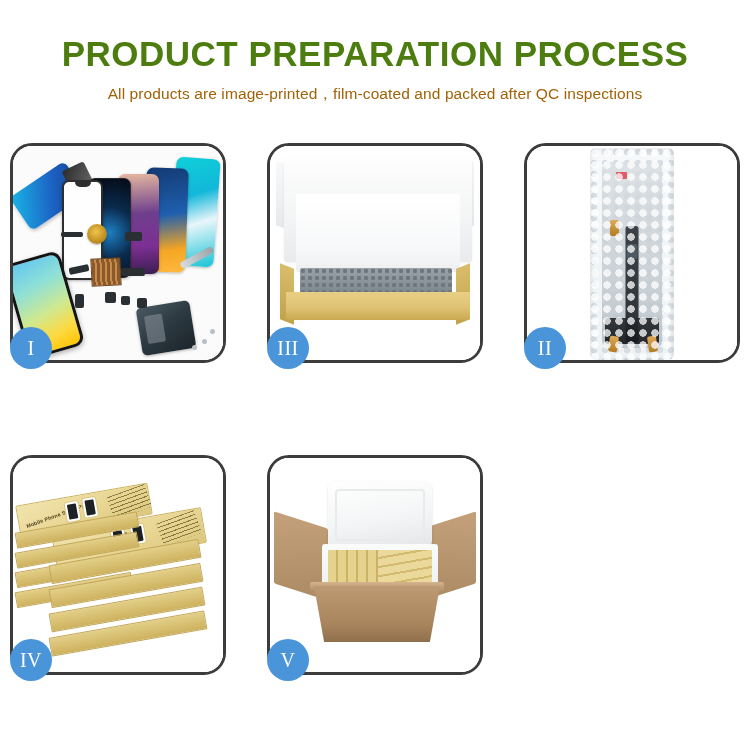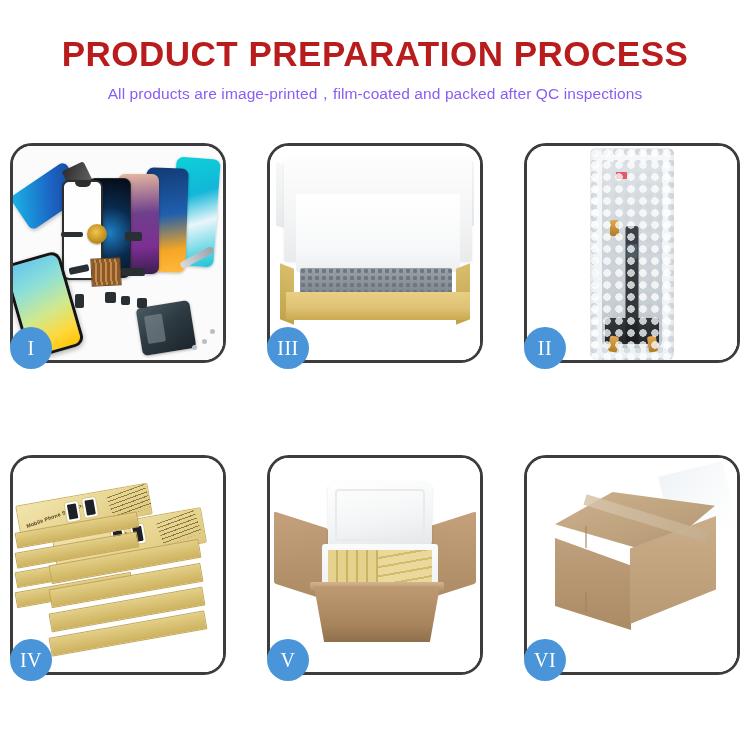--- a/index.html
+++ b/index.html
@@ -21,30 +21,30 @@
     top: 0; left: 0;
     width: 750px;
     text-align: center;
   }
   .page-title {
     margin: 0;
     padding-top: 34px;
     font-size: 35px;
     font-weight: bold;
     letter-spacing: 0.5px;
-    color: #b91c1c;
+    color: #4d7c0f;
     font-family: "Liberation Sans", sans-serif;
     white-space: nowrap;
   }
   .page-subtitle {
     margin: 0;
     padding-top: 10px;
     font-size: 15.5px;
     font-weight: normal;
-    color: #8b5cf6;
+    color: #a16207;
     letter-spacing: 0.1px;
     white-space: nowrap;
   }
 
   
   .process-grid {
     position: absolute;
     top: 143px;
     left: 10px;
     width: 730px;
@@ -677,28 +677,14 @@
         <div class="foam-base"></div>
         <div class="inner-boxes"></div>
         <div class="inner-boxes2"></div>
         <div class="carton-rim"></div>
         <div class="carton-body"></div>
       </div>
     </div>
     <div class="step-badge">V</div>
   </div>
 
-  <div class="step-card">
-    <div class="card-clip">
-      <div class="scene-sealed">
-        <div class="wrap-sheen"></div>
-        <div class="top-face"></div>
-        <div class="left-face"></div>
-        <div class="right-face"></div>
-        <div class="tape"></div>
-        <div class="seam seam1"></div>
-        <div class="seam seam2"></div>
-      </div>
-    </div>
-    <div class="step-badge">VI</div>
-  </div>
 
 </div>
 
 </body></html>

